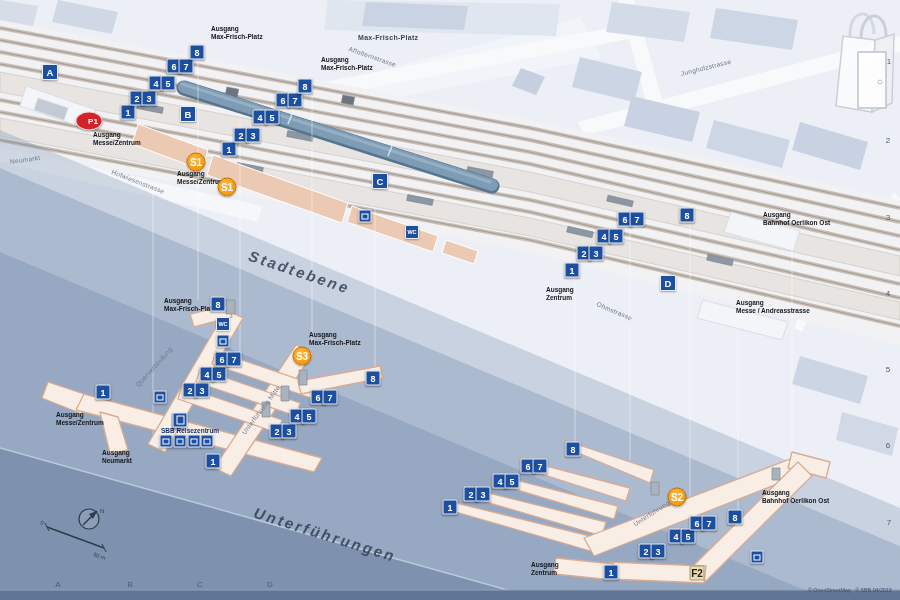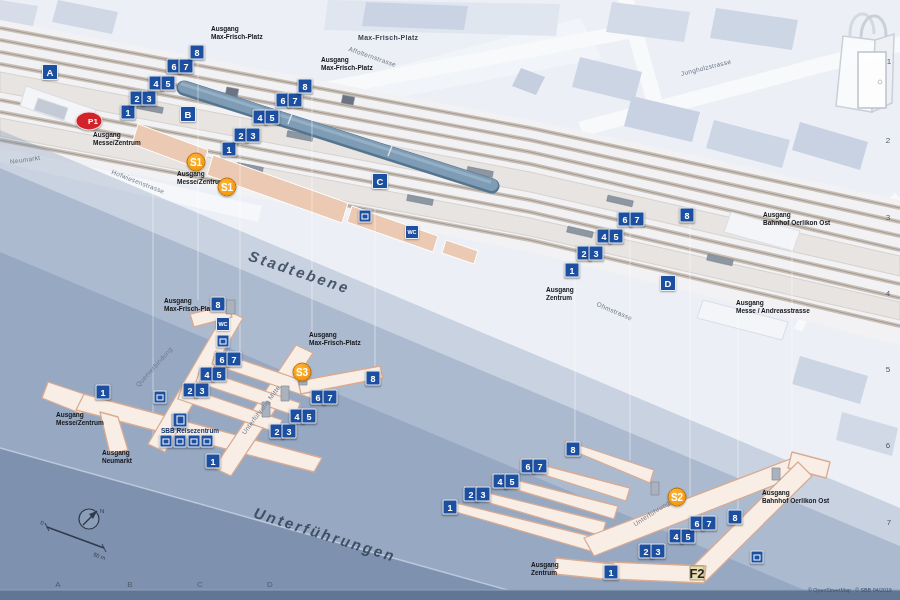--- a/index.html
+++ b/index.html
@@ -17,21 +17,21 @@
       box-shadow:0 1px 2px rgba(0,0,0,.35);font-size:9px;border-radius:1.5px;}
   .sec{width:14px;height:14px;background:#1d4fa1;border:1px solid rgba(255,255,255,.9);
       box-shadow:0 1px 2px rgba(0,0,0,.35);font-size:9.5px;border-radius:1.5px;}
   .wc{width:12px;height:12px;background:#1d4fa1;border:1px solid rgba(255,255,255,.9);
       box-shadow:0 1px 2px rgba(0,0,0,.3);font-size:5.5px;border-radius:1.5px;}
   .red{width:17px;height:17px;background:#d2232a;border:1px solid rgba(255,255,255,.85);
       border-radius:50%;font-size:8px;box-shadow:0 1px 2px rgba(0,0,0,.35);}
   .or{width:17px;height:17px;border-radius:50%;font-size:10px;border:1px solid #bf7000;
       background:radial-gradient(circle at 38% 32%,#ffb637,#ee8e00);box-shadow:0 1px 2px rgba(0,0,0,.3);}
   .beige{width:13px;height:13px;background:#e9dcb4;border:1px solid #a59968;color:#24221a;
-      font-size:13px;border-radius:1px;}
+      font-size:10px;border-radius:1px;}
   .icon{display:flex;align-items:center;justify-content:center;width:11px;height:11px;
       background:#1d4fa1;border:1px solid rgba(255,255,255,.9);border-radius:1px;
       box-shadow:0 1px 2px rgba(0,0,0,.3);}
   .icon span{display:block;width:5px;height:4px;border:1px solid #fff;}
   .icon.lg{width:13px;height:13px;} .icon.lg span{width:6px;height:7px;}
   .grid-label{font-size:8px;color:#4e5a6c;}
   .level{position:absolute;font-weight:bold;font-style:italic;color:#2c3c50;
       letter-spacing:2.5px;font-size:15px;transform-origin:left top;opacity:.82;white-space:pre;}
   #copyright{position:absolute;left:808px;top:587px;width:86px;font-size:5.3px;
       color:#3f5069;white-space:pre;}
@@ -299,21 +299,21 @@
       <div class="badge pf" style="left: 646px; top: 551px; transform: translate(-50%, -50%);">2</div>
       <div class="badge pf" style="left: 658px; top: 551px; transform: translate(-50%, -50%);">3</div>
       <div class="badge pf" style="left: 676px; top: 536px; transform: translate(-50%, -50%);">4</div>
       <div class="badge pf" style="left: 688px; top: 536px; transform: translate(-50%, -50%);">5</div>
       <div class="badge pf" style="left: 697px; top: 523px; transform: translate(-50%, -50%);">6</div>
       <div class="badge pf" style="left: 709px; top: 523px; transform: translate(-50%, -50%);">7</div>
       <div class="badge pf" style="left: 735px; top: 517px; transform: translate(-50%, -50%);">8</div>
       <div class="badge red" style="left: 89px; top: 121px; transform: translate(-50%, -50%); padding-left: 8px;">P1</div>
       <div class="badge or" style="left: 196px; top: 162px; transform: translate(-50%, -50%);">S1</div>
       <div class="badge or" style="left: 227px; top: 187px; transform: translate(-50%, -50%);">S1</div>
-      <div class="badge or" style="left: 302px; top: 372px; transform: translate(-50%, -50%); text-align: center;">S3</div>
+      <div class="badge or" style="left: 302px; top: 356px; transform: translate(-50%, -50%); text-align: center;">S3</div>
       <div class="badge or" style="left: 677px; top: 497px; transform: translate(-50%, -50%);">S2</div>
       <div class="badge beige" style="left: 697px; top: 573px; transform: translate(-50%, -50%);">F2</div>
       <div class="badge wc" style="left: 412px; top: 232px; transform: translate(-50%, -50%);">WC</div>
       <div class="badge wc" style="left: 223px; top: 324px; transform: translate(-50%, -50%);">WC</div>
       <div class="icon" style="left: 365px; top: 216px; transform: translate(-50%, -50%);">
         <span></span>
       </div>
       <div class="icon" style="left: 223px; top: 341px; transform: translate(-50%, -50%);">
         <span></span>
       </div>

